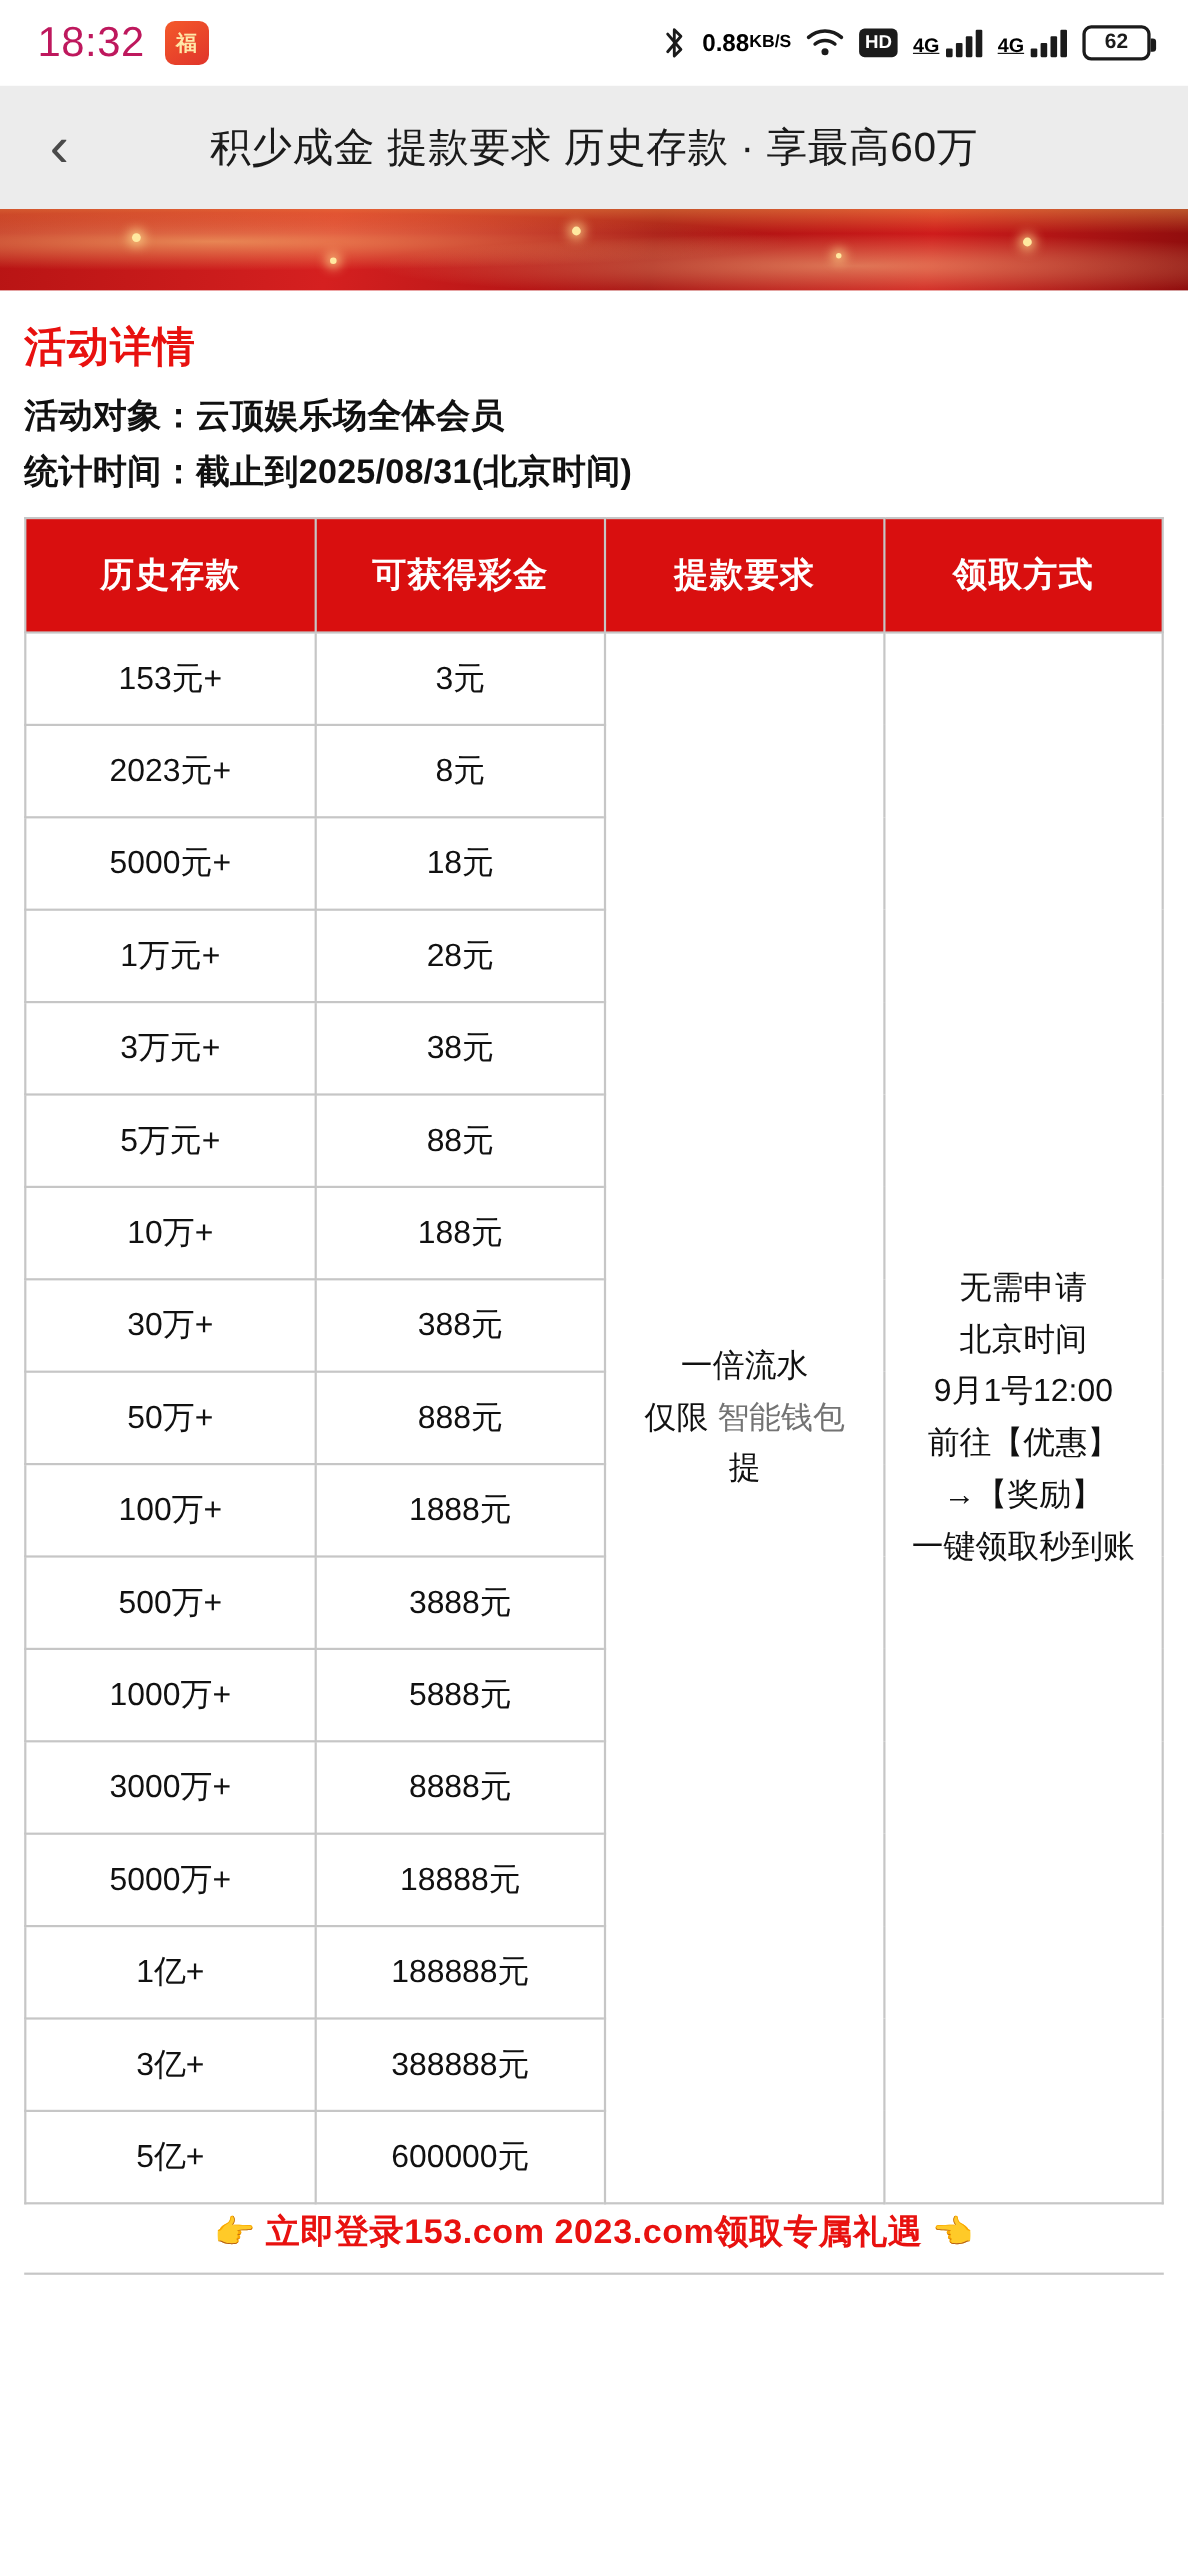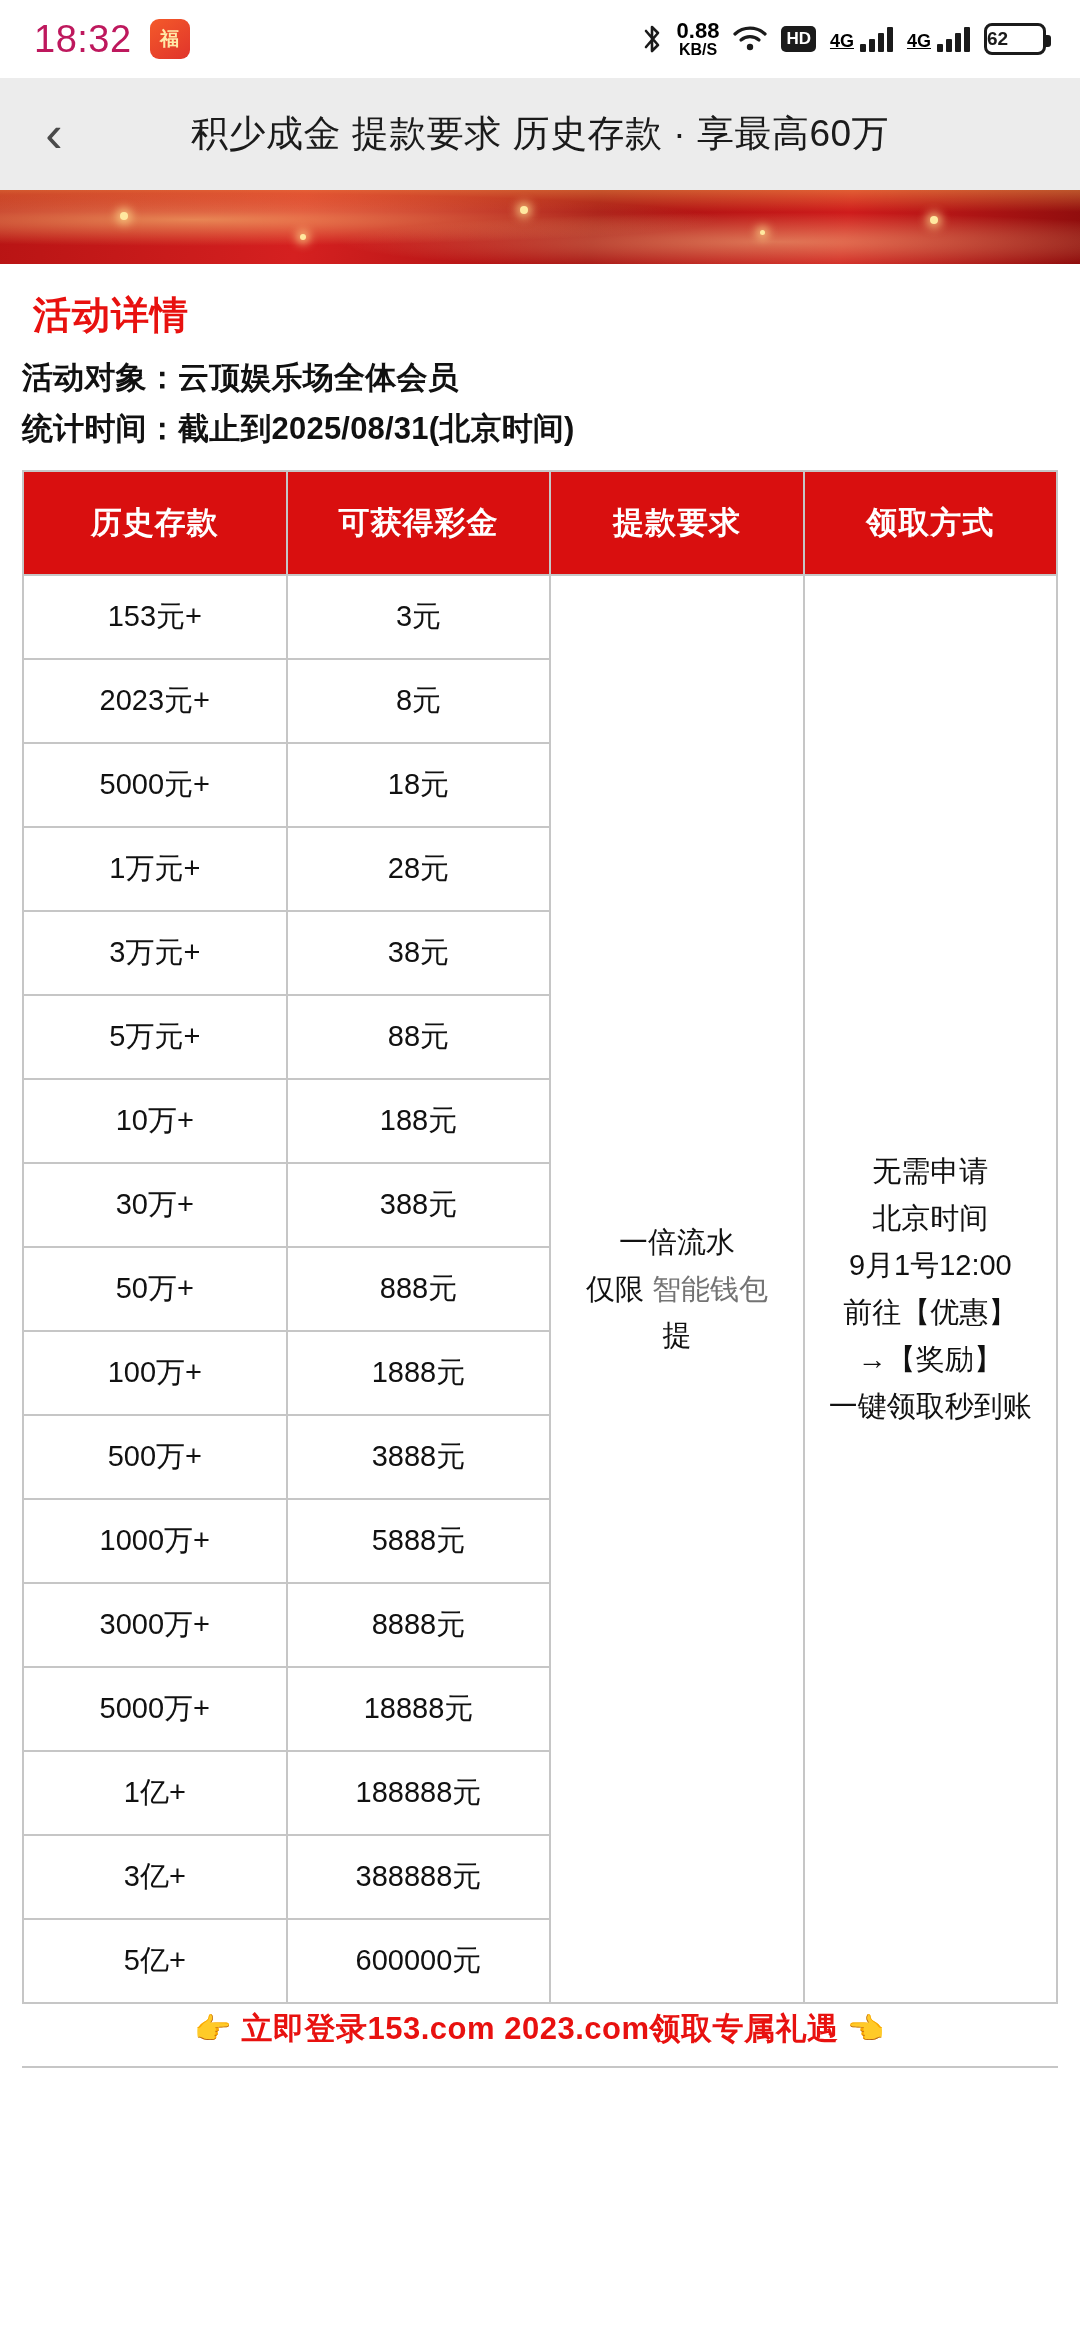--- a/index.html
+++ b/index.html
@@ -41,21 +41,21 @@
     font-weight: bold;
   }
   .status-right {
     margin-left: auto;
     display: flex;
     align-items: center;
     gap: 14px;
   }
   .si { color: #1b1b1b; display: flex; align-items: center; }
   .kbs {
-    display: flex; flex-direction: column; align-items: center;
+    display: flex; flex-direction: row; align-items: center;
     line-height: 1;
     justify-content: space-between;
   }
   .kbs .v { font-size: 22px; font-weight: bold; }
   .kbs .u { font-size: 16px; font-weight: bold; }
   .hd-badge {
     font-size: 17px; font-weight: bold; color: #fff;
     background: #1b1b1b; border-radius: 5px;
     padding: 3px 5px;
   }
@@ -63,21 +63,21 @@
   .sig-label { font-size: 18px; font-weight: bold; margin-right: 2px; text-decoration: underline; }
   .bars { display: flex; align-items: flex-end; gap: 3px; height: 26px; }
   .bars i { display: block; width: 6px; background: #1b1b1b; border-radius: 1px; }
   .bars i:nth-child(1){height:8px}
   .bars i:nth-child(2){height:13px}
   .bars i:nth-child(3){height:19px}
   .bars i:nth-child(4){height:25px}
   .battery {
     width: 62px; height: 32px;
     border: 3px solid #1b1b1b; border-radius: 8px;
-    position: relative; display: flex; align-items: center; justify-content: flex-start;
+    position: relative; display: flex; align-items: center; justify-content: center;
     font-size: 19px; font-weight: bold; color: #1b1b1b;
   }
   .battery:after {
     content: ""; position: absolute; right: -8px; top: 9px;
     width: 5px; height: 12px; background: #1b1b1b; border-radius: 0 3px 3px 0;
   }
 
   
   .header {
     background: #ececec;
@@ -124,21 +124,21 @@
     background: #ffe9a0; box-shadow: 0 0 10px 4px rgba(255,220,140,0.75);
   }
 
   
   .content { padding: 0 22px; }
 
   .section-title {
     color: #e8110f;
     font-size: 38px;
     font-weight: bold;
-    margin: 26px 0 14px 11px;
+    margin: 26px 0 14px 0;
     letter-spacing: 1px;
   }
 
   .para {
     font-size: 31px;
     font-weight: bold;
     color: #111;
     line-height: 1.5;
     margin: 4px 0;
     letter-spacing: 0.2px;

